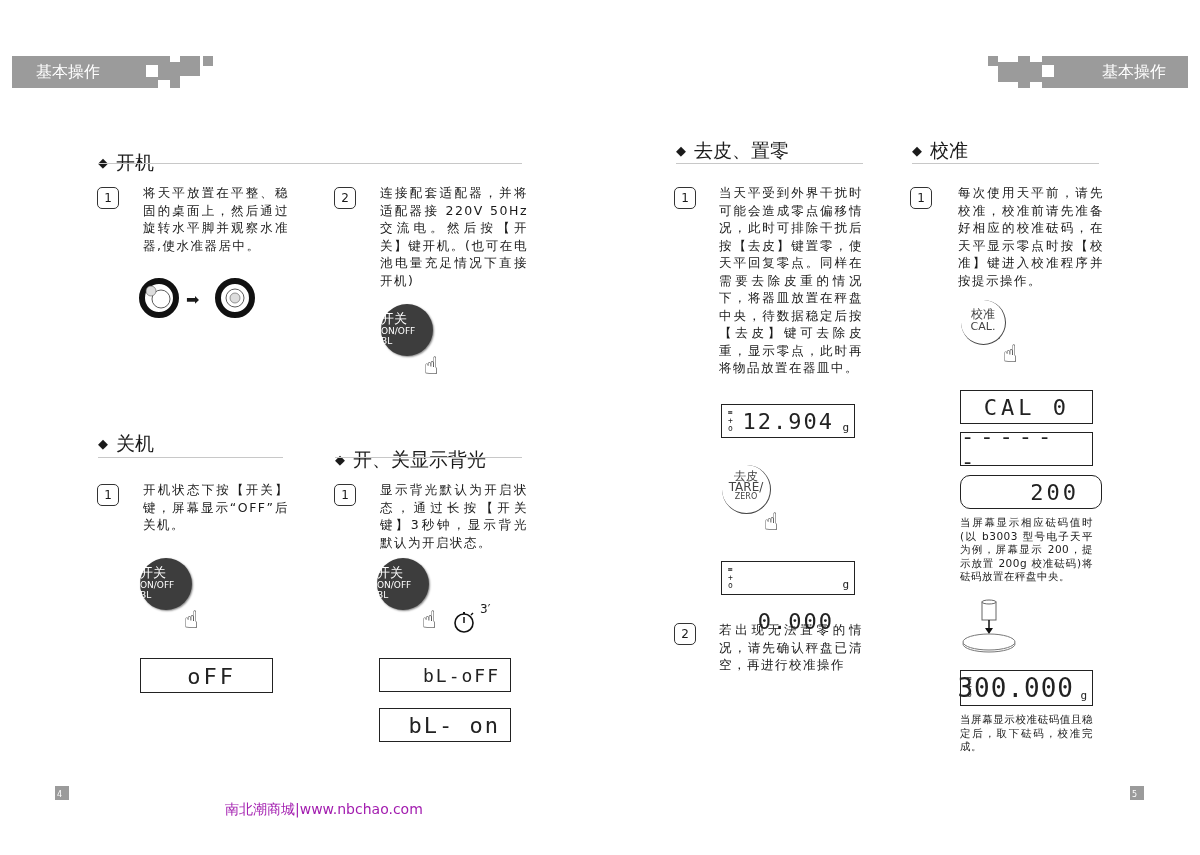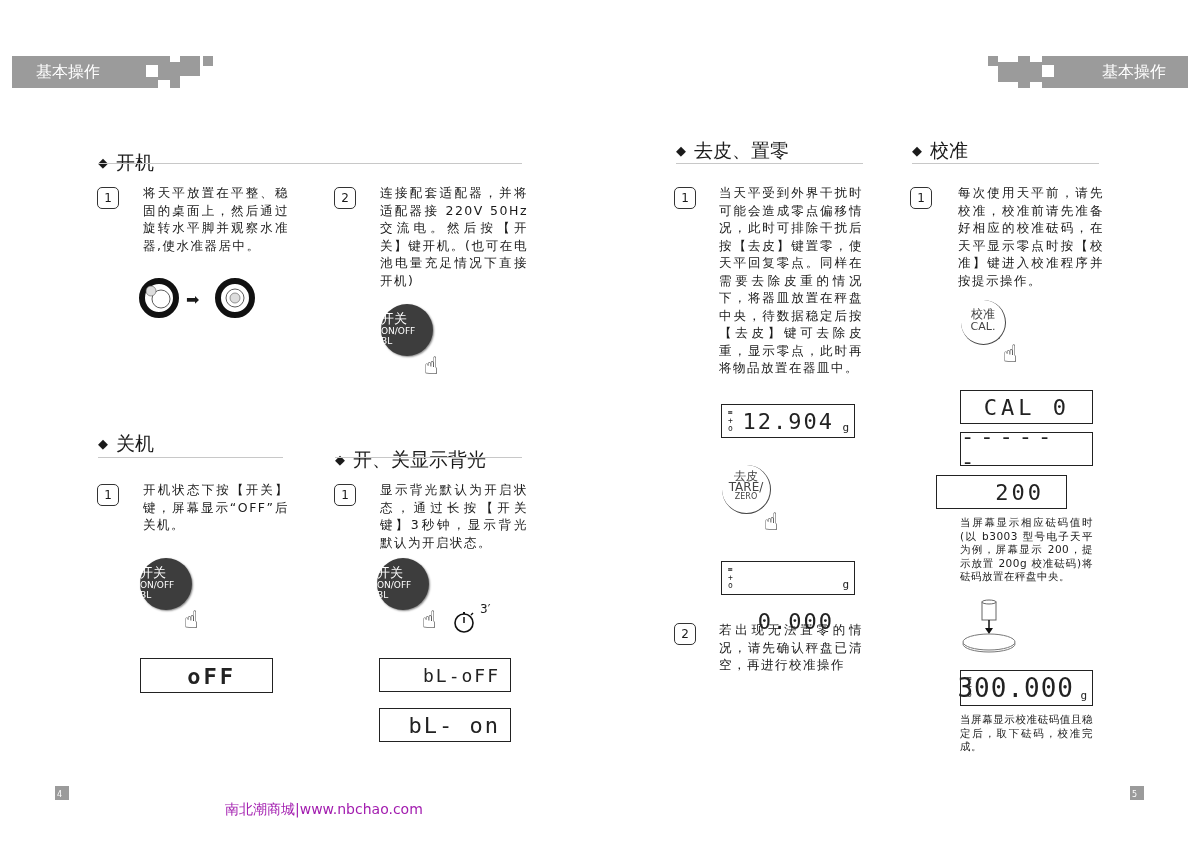--- a/index.html
+++ b/index.html
@@ -80,21 +80,21 @@
 <div class="abs step" style="left:97px;top:484px;">1</div>
 <div class="abs para" style="left:143px;top:481px;width:146px;">开机状态下按【开关】键，屏幕显示“OFF”后关机。</div>
 
 <div class="abs btn-dark" style="left:140px;top:558px;">
   <div class="l1">开关</div>
   <div class="l2">ON/OFF</div>
   <div class="l2">BL</div>
 </div>
 <div class="abs hand" style="left:184px;top:608px;">☝</div>
 <div class="abs lcd" style="left:140px;top:658px;width:133px;height:35px;">
-  <span class="val" style="font-size:22px;right:36px;font-weight:bold;">oFF</span>
+  <span class="val" style="font-size:22px;right:36px;">oFF</span>
 </div>
 
 <div class="abs sec-title" style="left:335px;top:447px;"><span class="dia">◆</span><span>开、关显示背光</span></div>
 <div class="abs rule" style="left:335px;top:457px;width:187px;"></div>
 <div class="abs step" style="left:334px;top:484px;">1</div>
 <div class="abs para" style="left:380px;top:481px;width:148px;">显示背光默认为开启状态，通过长按【开关键】3秒钟，显示背光默认为开启状态。</div>
 
 <div class="abs btn-dark" style="left:377px;top:558px;">
   <div class="l1">开关</div>
   <div class="l2">ON/OFF</div>
@@ -155,21 +155,21 @@
   <div style="font-size:11px;line-height:12px;">CAL.</div>
 </div>
 <div class="abs hand" style="left:1003px;top:342px;">☝</div>
 
 <div class="abs lcd" style="left:960px;top:390px;width:133px;height:34px;">
   <span class="val" style="font-size:22px;right:22px;letter-spacing:4px;white-space:pre;">CAL 0</span>
 </div>
 <div class="abs lcd" style="left:960px;top:432px;width:133px;height:34px;">
   <span class="val" style="font-size:22px;right:22px;letter-spacing:6px;">------</span>
 </div>
-<div class="abs lcd" style="left:936px;top:475px;width:131px;height:34px;">
+<div class="abs lcd" style="left:960px;top:475px;width:142px;height:34px;border-radius:10px;">
   <span class="val" style="font-size:22px;right:22px;letter-spacing:3px;">200</span>
 </div>
 <div class="abs small" style="left:960px;top:516px;width:133px;">当屏幕显示相应砝码值时(以 b3003 型号电子天平为例，屏幕显示 200，提示放置 200g 校准砝码)将砝码放置在秤盘中央。</div>
 
 <div class="abs" style="left:960px;top:598px;width:60px;height:58px;">
   <svg width="60" height="58">
       <rect x="22" y="4" width="14" height="18" fill="none" stroke="#666" stroke-width="1"></rect>
       <ellipse cx="29" cy="4" rx="7" ry="2" fill="#fff" stroke="#666" stroke-width="1"></ellipse>
       <line x1="29" y1="22" x2="29" y2="32" stroke="#111" stroke-width="1.5"></line>
       <polygon points="25,30 33,30 29,36" fill="#111"></polygon>

